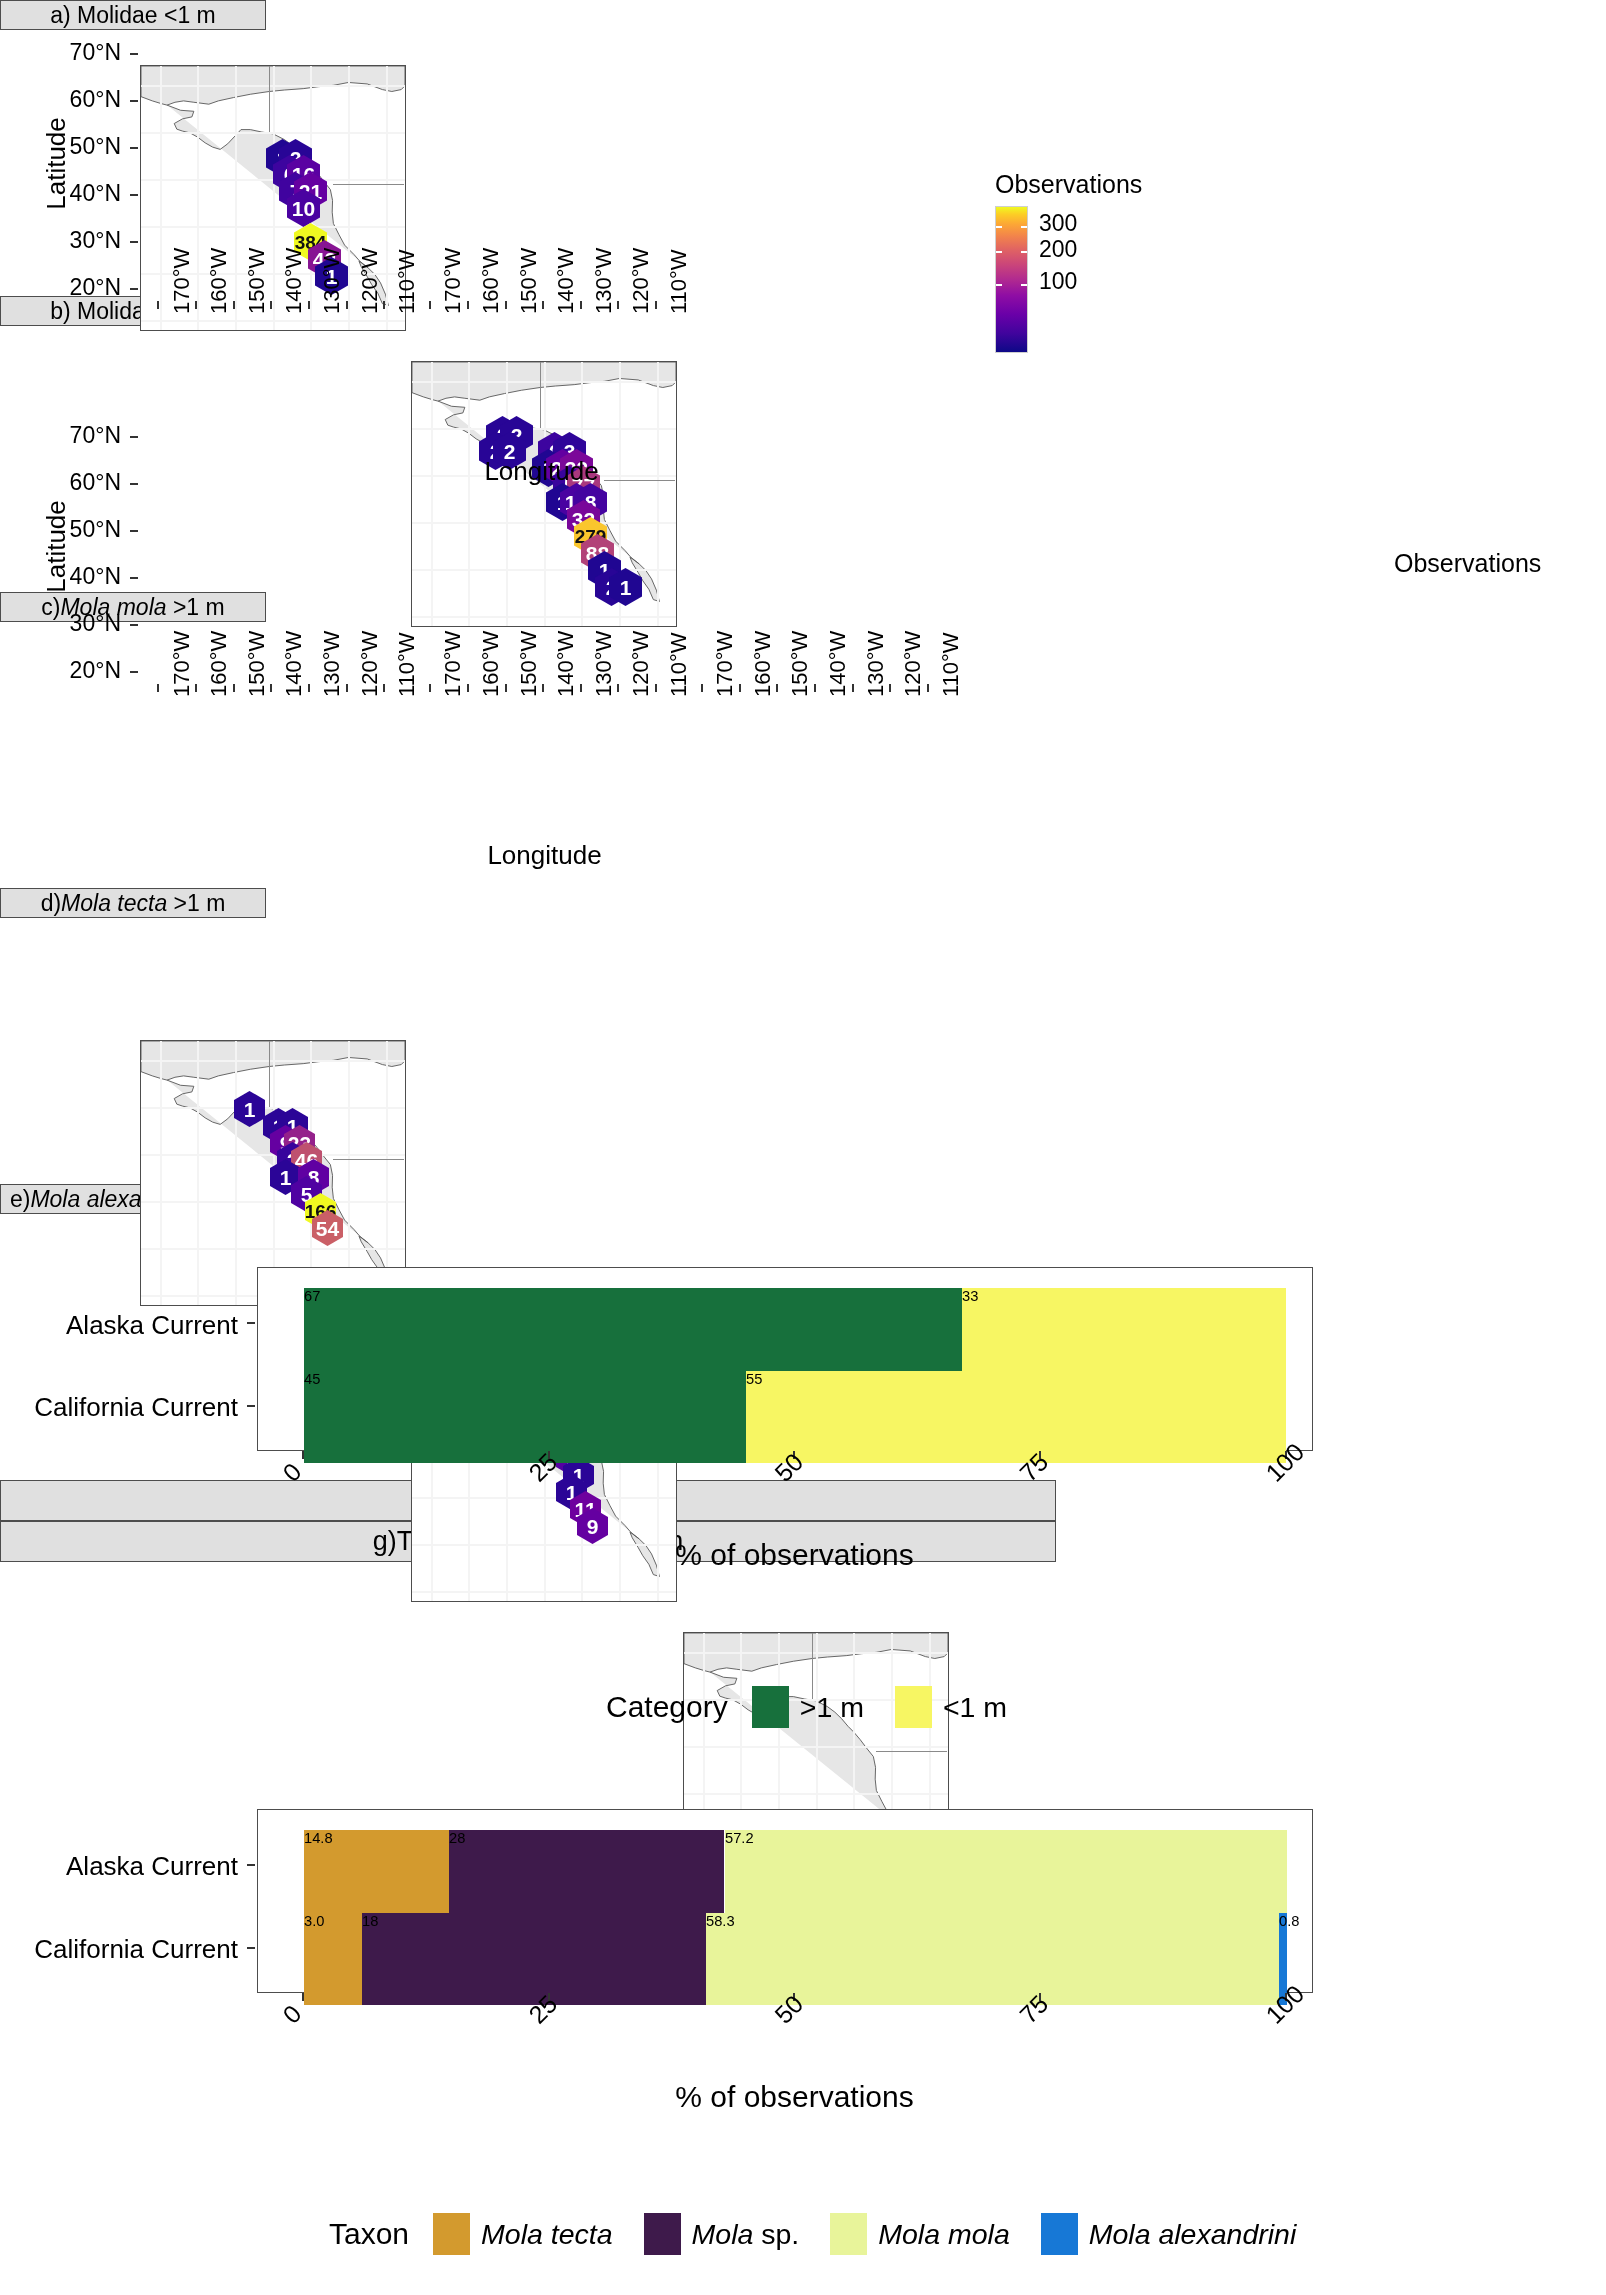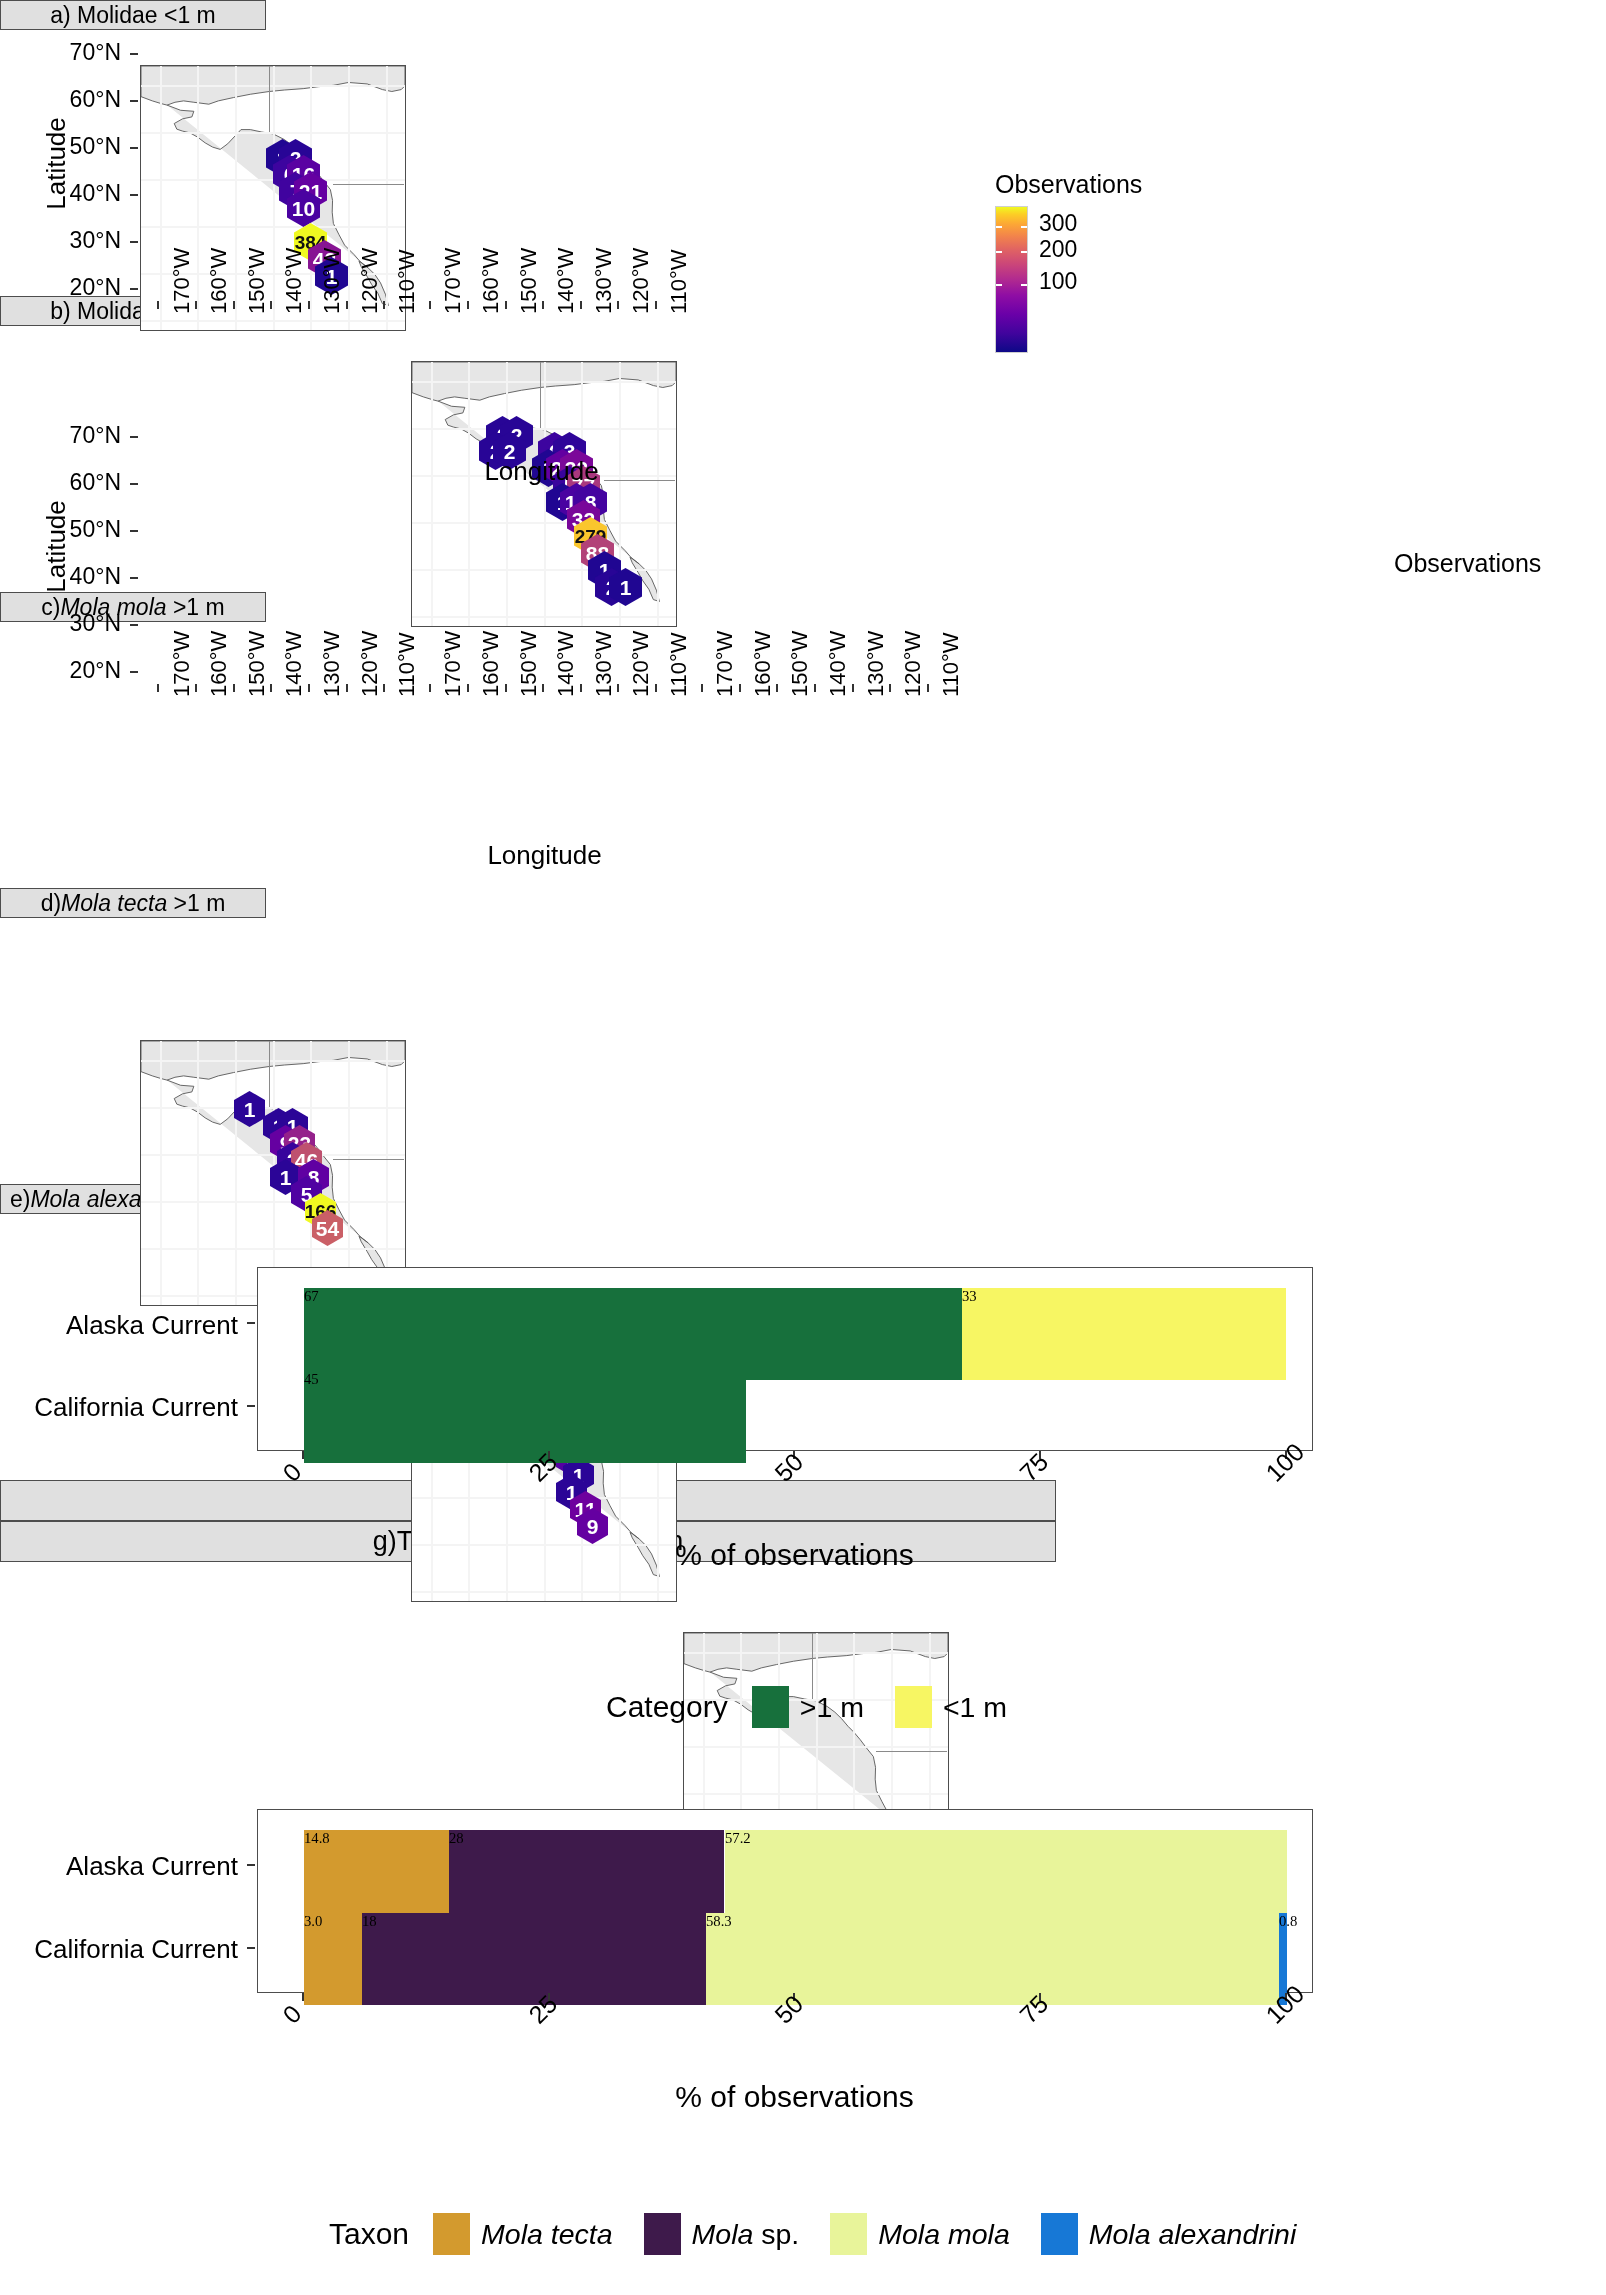--- a/index.html
+++ b/index.html
@@ -52,21 +52,21 @@
     background:linear-gradient(to top,#0d0887 0%,#41049d 13%,#6a00a8 26%,#8f0da4 39%,#b12a90 50%,#cc4778 61%,#e16462 71%,#f2844b 80%,#fca636 88%,#fcce25 95%,#f0f921 100%);
     position:relative;
   }
   .cbar .tk{position:absolute;height:1.8px;width:6.4px;background:#fff;}
   .cbar .tkr{right:0;}
   .cbar .tkl{left:0;}
   .cblab{position:absolute;font-size:23px;white-space:nowrap;}
 
   
   .bararea{position:absolute;background:#fff;border:1.5px solid #4d4d4d;box-sizing:border-box;}
-  .bar{position:absolute;height:92px;font-family:Liberation Serif, serif;}
+  .bar{position:absolute;height:92px;}
   .seg{position:absolute;top:0;height:100%;}
   .cat-lab{position:absolute;font-size:26px;text-align:right;white-space:nowrap;}
   .bxtick{position:absolute;width:1.8px;height:8.3px;background:#333;}
   .bxlab{position:absolute;font-size:25px;white-space:nowrap;transform-origin:left top;transform:rotate(-45deg);}
 
   .keyrow{position:absolute;display:flex;align-items:center;gap:0px;}
   .keyrow .kname{font-size:30px;margin-right:24px;white-space:nowrap;}
   .keyitem{display:flex;align-items:center;margin-right:31px;}
   .swatch{width:37px;height:42px;margin-right:11px;}
   .swtxt{font-size:28.5px;white-space:nowrap;}
@@ -375,20 +375,21 @@
     <div class="strip" style="left: 257px; top: 1226px; width: 1056px; height: 41px; font-size: 27px;">
       <span>f) Size Composition</span>
     </div>
     <div class="bararea" style="left: 257px; top: 1267px; width: 1056px; height: 184px;">
       <div class="bar" style="left: 0px; top: 20px; width: 1056px;">
         <div class="seg" title="" style="left: 46px; width: 658px; background: rgb(23, 112, 60);">67</div>
         <div class="seg" title="" style="left: 704px; width: 324px; background: rgb(247, 246, 99);">33</div>
       </div>
       <div class="bar" style="left: 0px; top: 103px; width: 1056px;">
         <div class="seg" title="" style="left: 46px; width: 442px; background: rgb(23, 112, 60);">45</div>
+        <div class="seg" title="" style="left: 488px; width: 540px; background: rgb(247, 246, 99);">55</div>
       </div>
     </div>
     <div class="cat-lab" style="left: -83px; top: 1310px; width: 321px;">Alaska Current</div>
     <div style="position: absolute; left: 247px; top: 1322px; width: 8.3px; height: 1.8px; background: rgb(51, 51, 51);"></div>
     <div class="cat-lab" style="left: -83px; top: 1392px; width: 321px;">California Current</div>
     <div style="position: absolute; left: 247px; top: 1405px; width: 8.3px; height: 1.8px; background: rgb(51, 51, 51);"></div>
     <div class="bxtick" style="left: 302px; top: 1451px;"></div>
     <div class="bxlab" style="left: 277px; top: 1467px;">0</div>
     <div class="bxtick" style="left: 548px; top: 1451px;"></div>
     <div class="bxlab" style="left: 523px; top: 1467px;">25</div>

